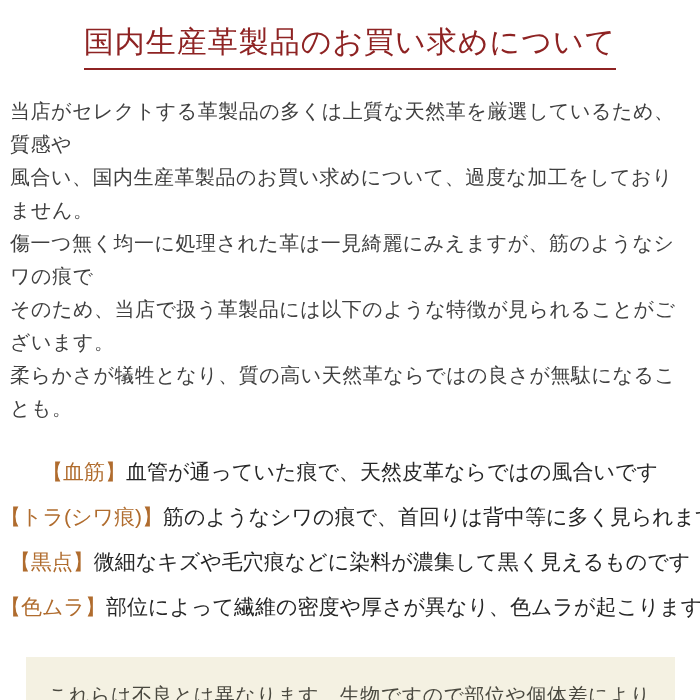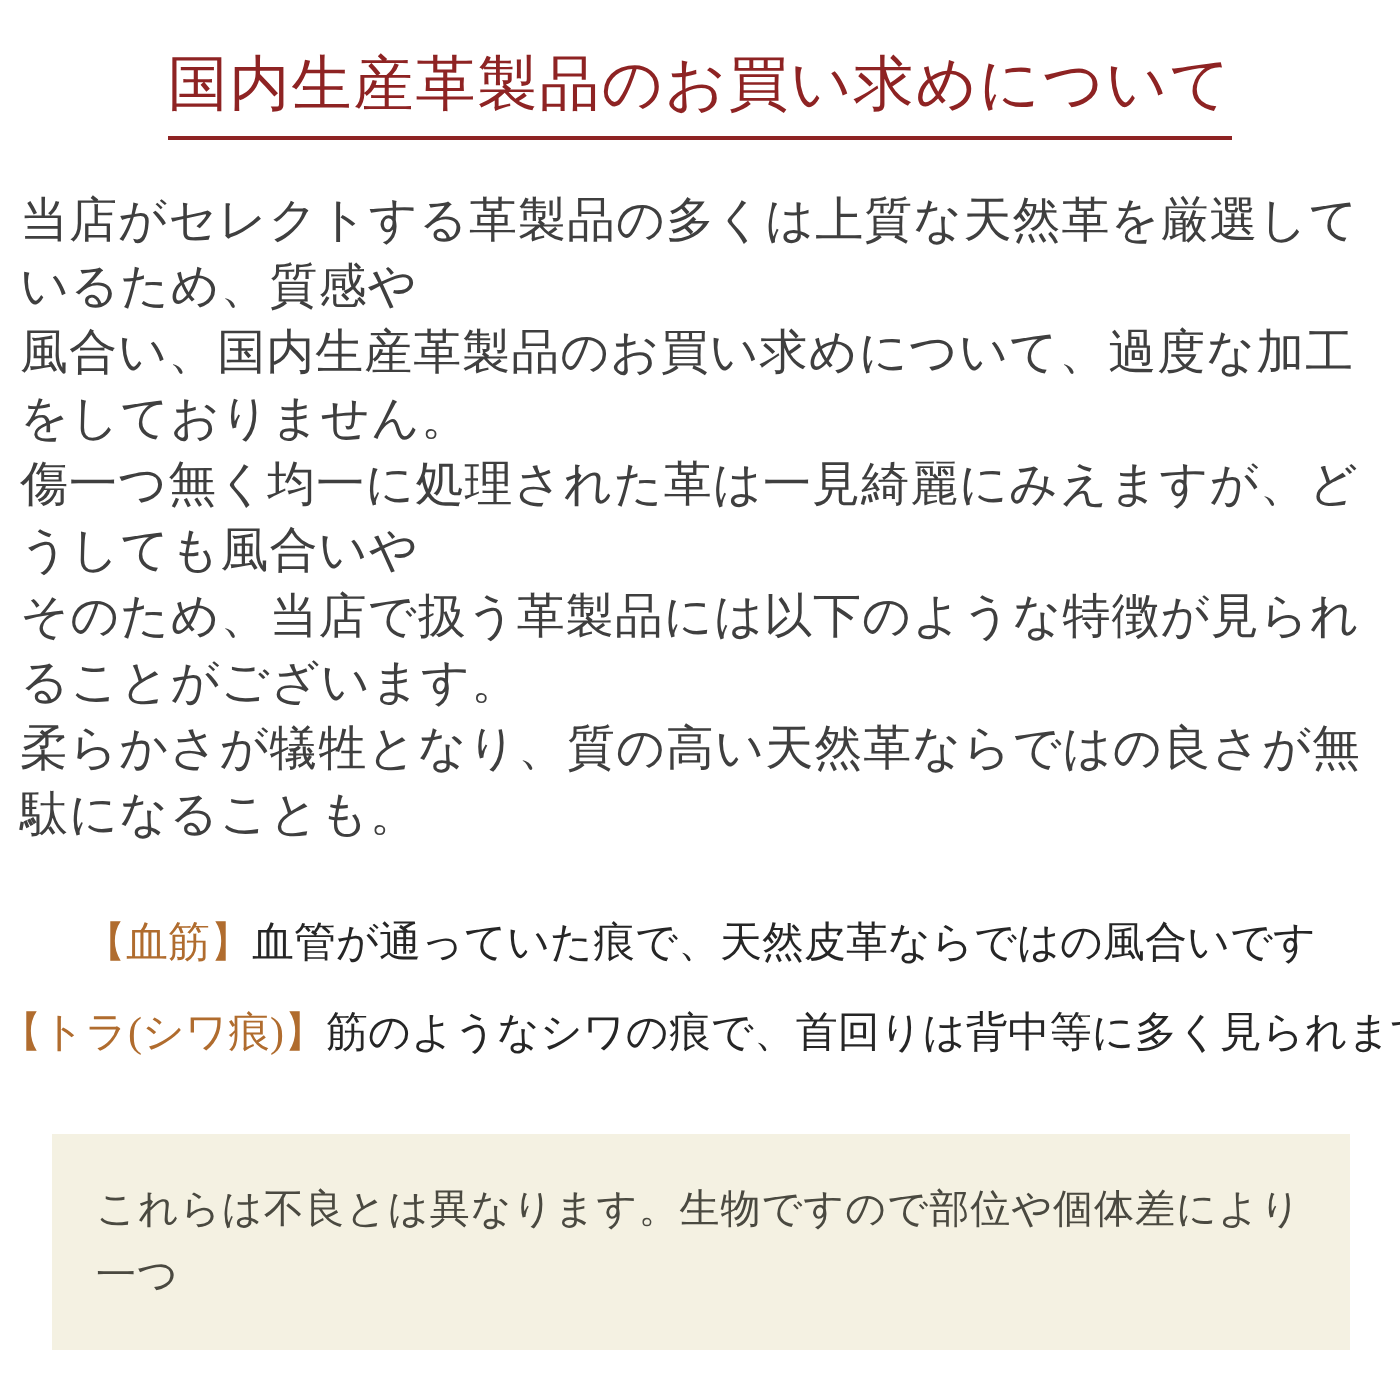--- a/index.html
+++ b/index.html
@@ -23,36 +23,35 @@
     display: inline-block;
     font-size: 30px;
     letter-spacing: 1px;
     color: var(--title, #8e2323);
     border-bottom: 2px solid var(--title, #8e2323);
     padding-bottom: 5px;
     white-space: nowrap;
   }
   .intro {
     margin: 25px 8px 0 10px;
-    font-size: 24px;
+    font-size: 20px;
     line-height: 33px;
     color: var(--body_text, #3f3f3f);
     letter-spacing: 0.5px;
   }
   .features {
     margin-top: 24px;
     font-family: "Liberation Sans", "DejaVu Sans", sans-serif;
   }
   .feature {
     text-align: center;
     font-size: 21px;
     line-height: 45px;
     color: var(--feature_text, #262626);
     white-space: nowrap;
-    font-family: Liberation Serif, serif;
   }
   .feature-label {
     color: var(--accent, #b06c2e);
   }
   .note {
     margin: 28px 25px 0 26px;
     background: var(--note_bg, #f4f1e2);
     padding: 22px 20px 20px 22px;
     font-size: 20px;
     line-height: 33px;
@@ -65,31 +64,37 @@
 
 <div class="page">
 
   <div class="title-wrap">
     <span class="page-title">国内生産革製品のお買い求めについて</span>
   </div>
 
   <div class="intro">
     <div>当店がセレクトする革製品の多くは上質な天然革を厳選しているため、質感や</div>
     <div>風合い、国内生産革製品のお買い求めについて、過度な加工をしておりません。</div>
-    <div>傷一つ無く均一に処理された革は一見綺麗にみえますが、どうしても風合いや</div>
+    <div>傷一つ無く均一に処理された革は一見綺麗にみえますが、筋のようなシワの痕で</div>
     <div>そのため、当店で扱う革製品には以下のような特徴が見られることがございます。</div>
     <div>柔らかさが犠牲となり、質の高い天然革ならではの良さが無駄になることも。</div>
   </div>
 
   <div class="features">
     <div class="feature">
       <span class="feature-label">【血筋】</span><span>血管が通っていた痕で、天然皮革ならではの風合いです</span>
     </div>
     <div class="feature">
       <span class="feature-label">【トラ(シワ痕)】</span><span>筋のようなシワの痕で、首回りは背中等に多く見られます</span>
+    </div>
+    <div class="feature">
+      <span class="feature-label">【黒点】</span><span>微細なキズや毛穴痕などに染料が濃集して黒く見えるものです</span>
+    </div>
+    <div class="feature">
+      <span class="feature-label">【色ムラ】</span><span>部位によって繊維の密度や厚さが異なり、色ムラが起こります</span>
     </div>
   </div>
 
   <div class="note">
     <div>
       <span>これらは不良とは異なります。生物ですので部位や個体差により一つ</span>
     </div>
 
   </div>
 

